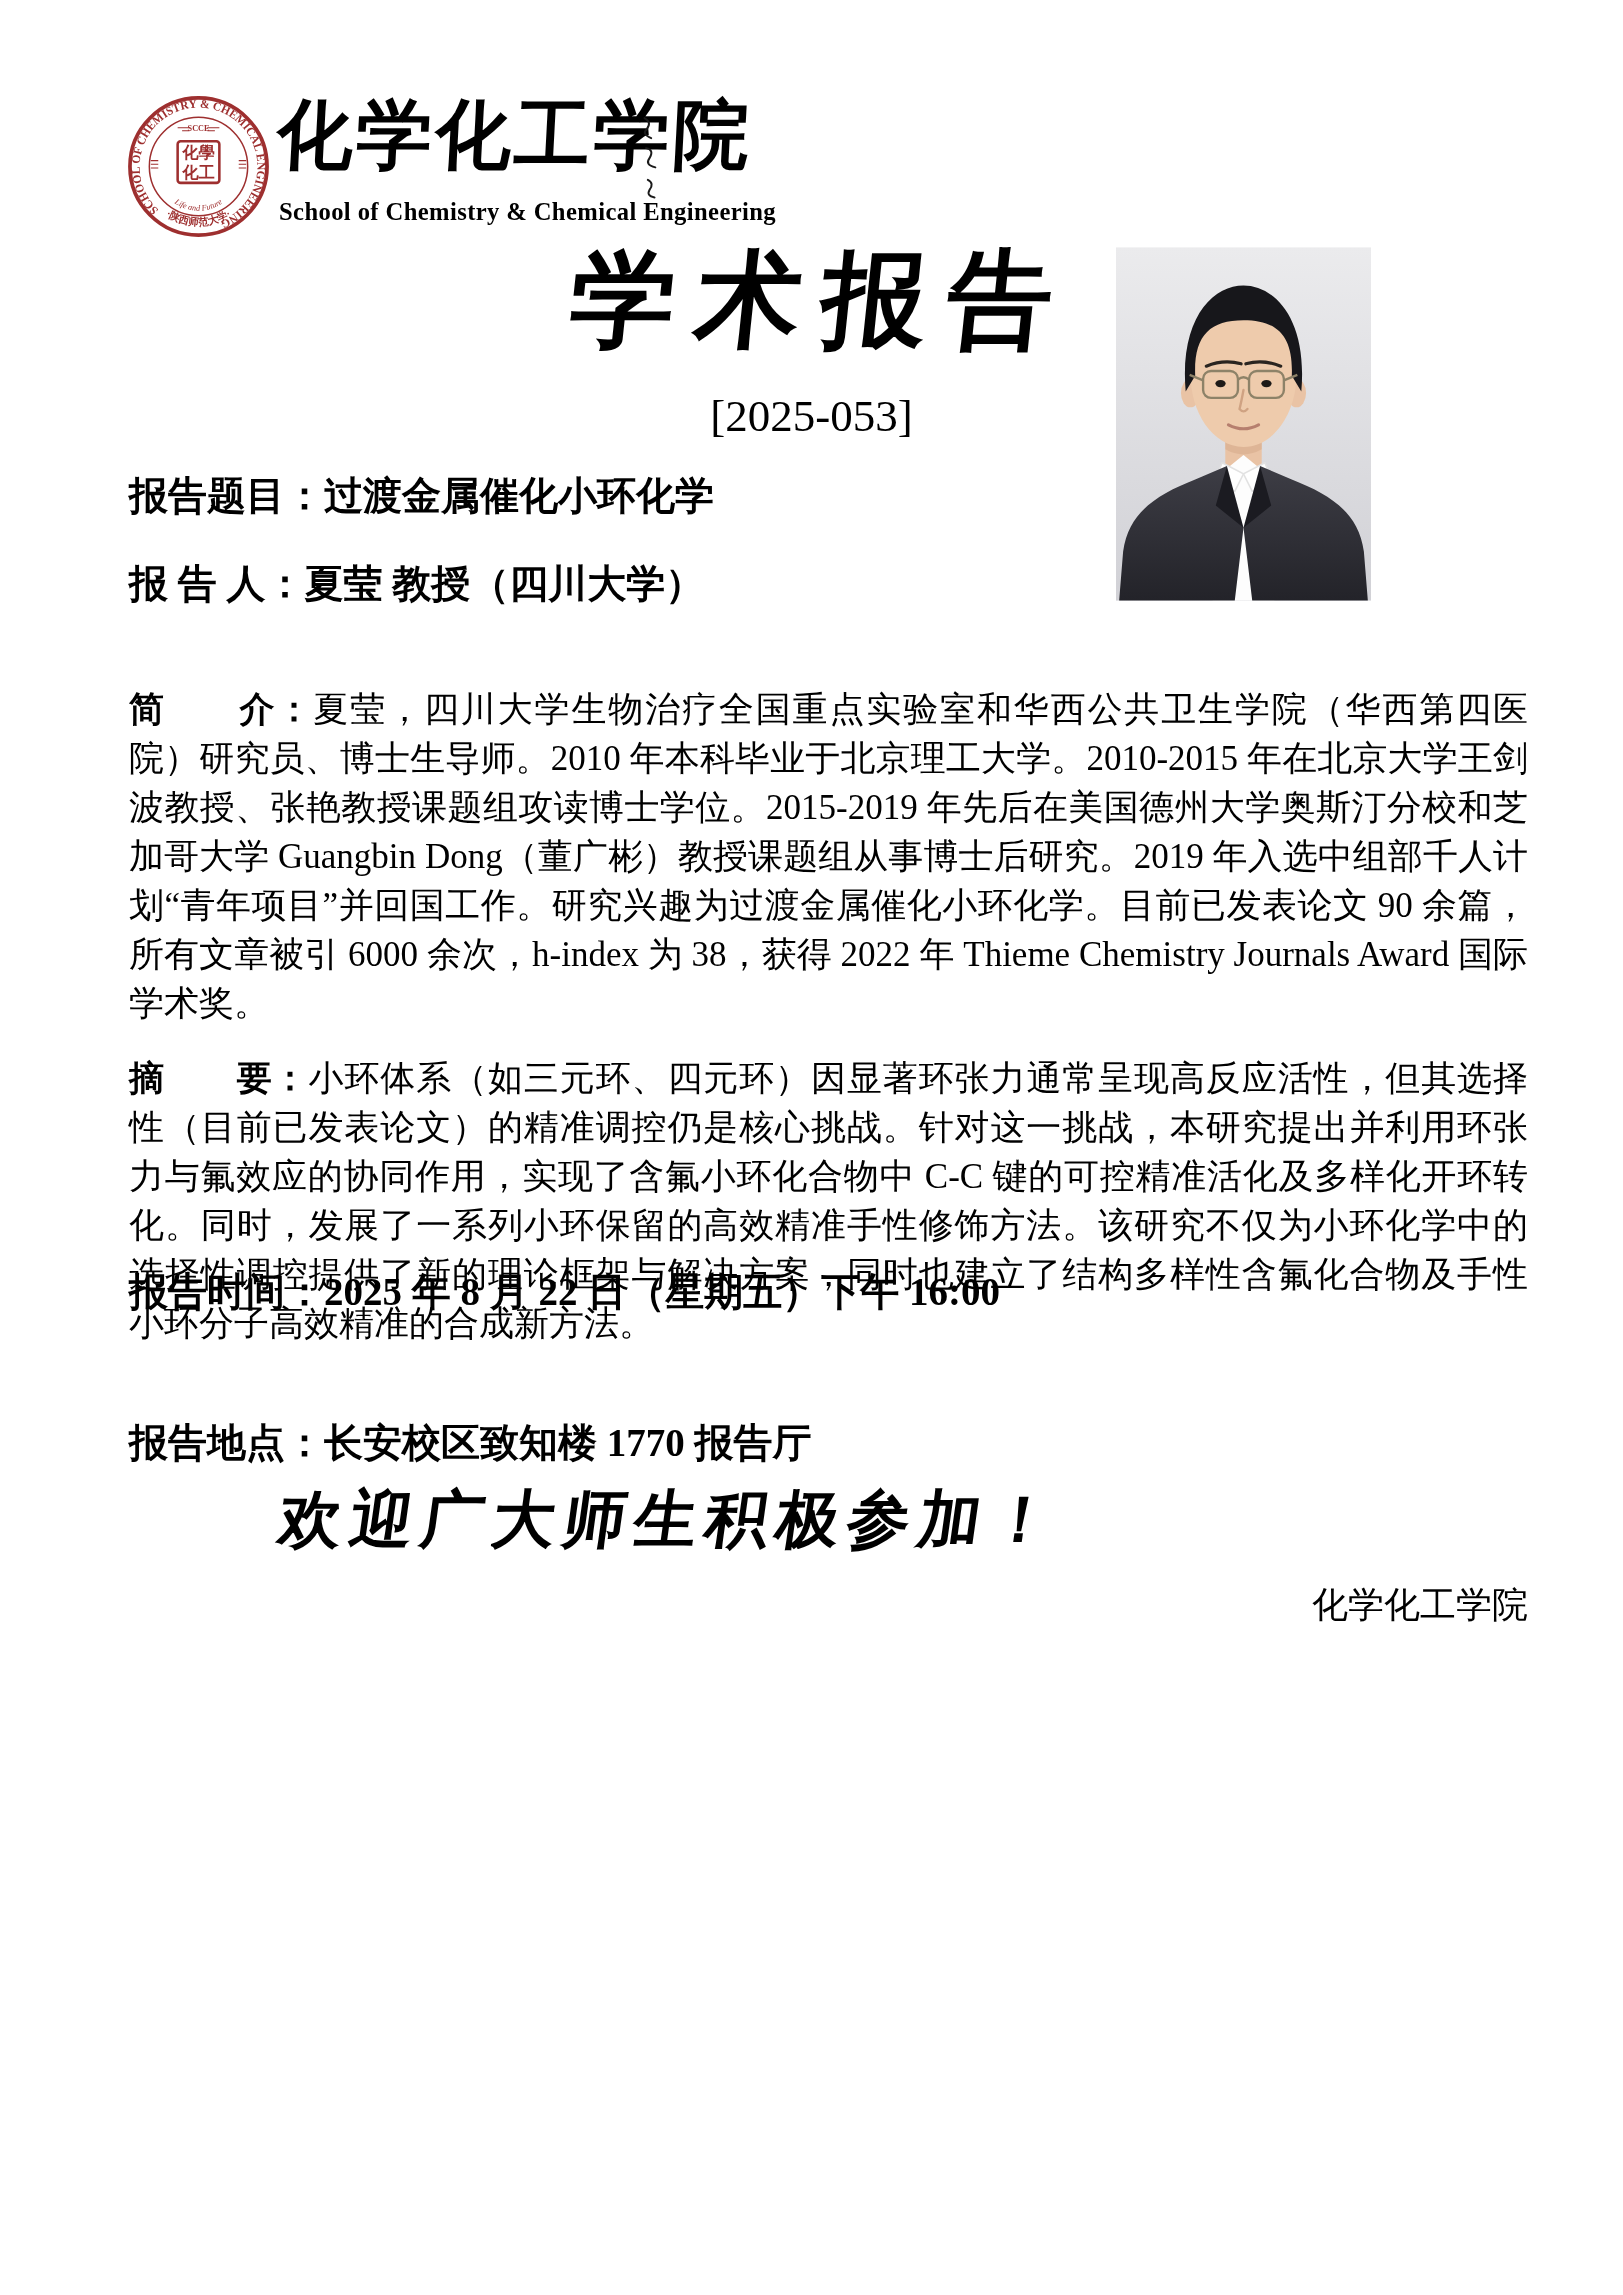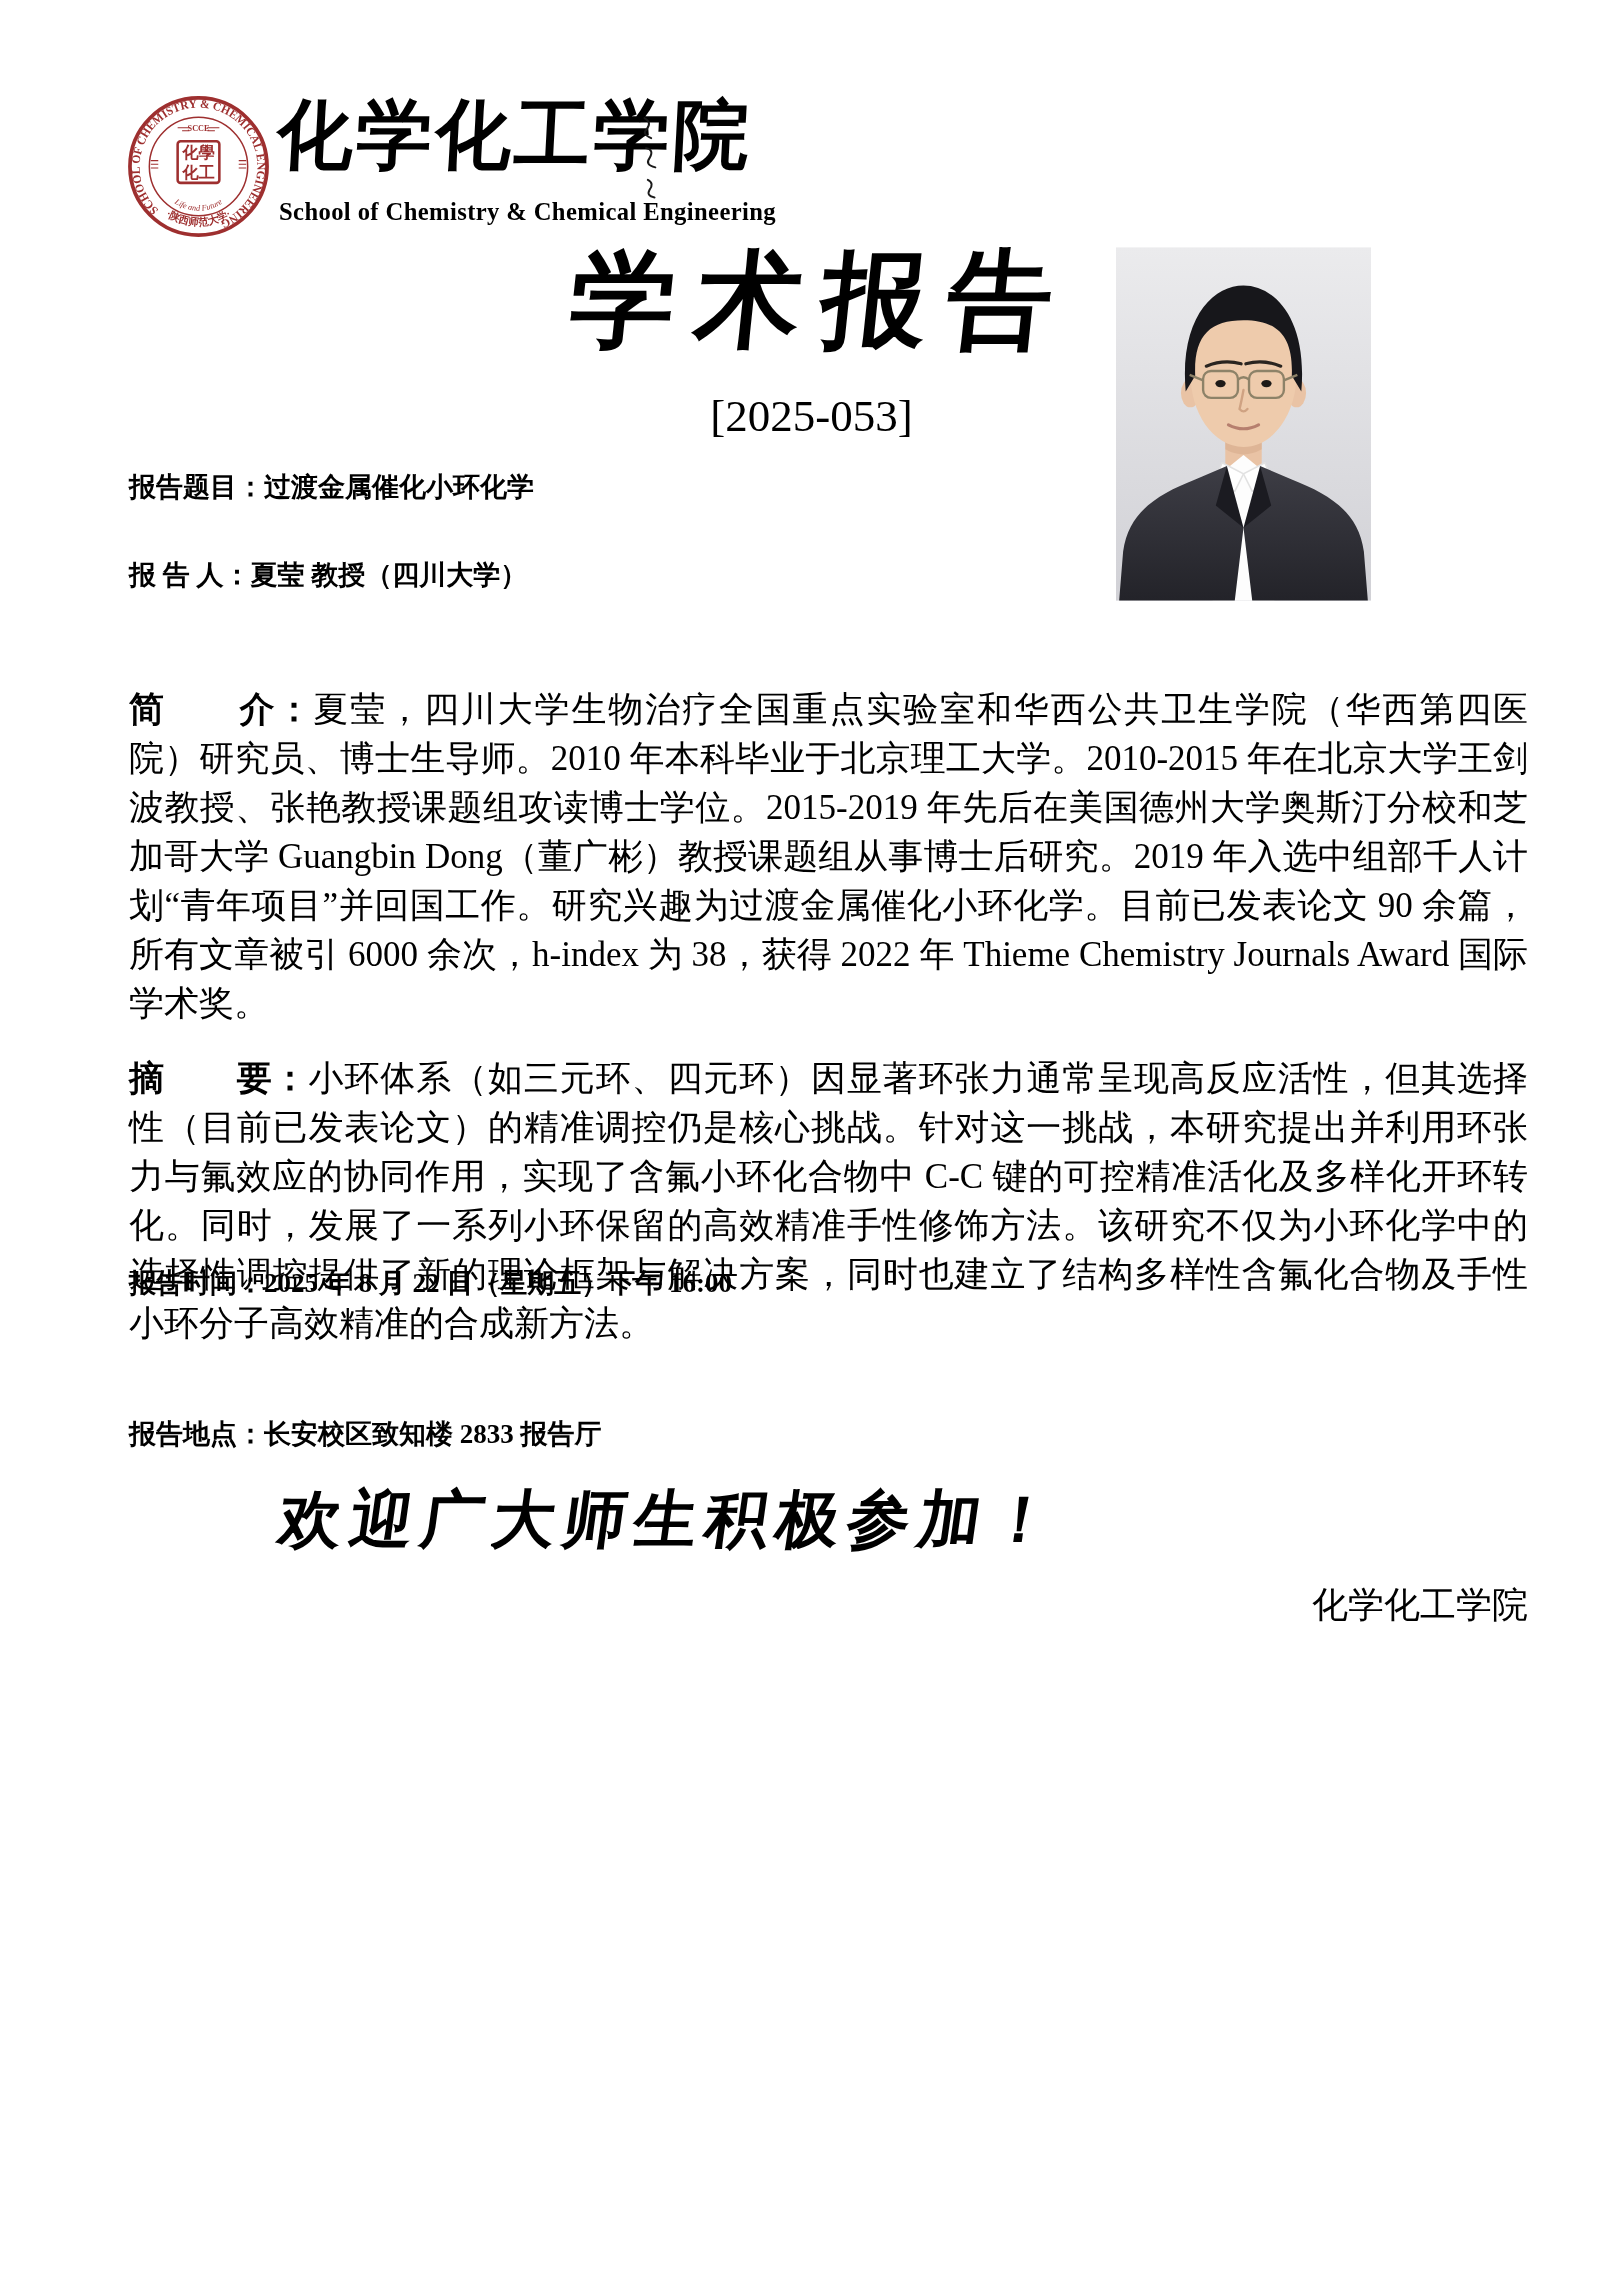--- a/index.html
+++ b/index.html
@@ -27,21 +27,21 @@
     left:0;right:0;top:231px;text-align:center;font-size:105px;font-weight:900;
     letter-spacing:20.6px;padding-left:20.6px;transform:skewX(-6deg);white-space:nowrap;
   }
   .serial{left:0;right:0;top:390px;text-align:center;font-size:45px;}
 
   
   .photo{left:1116px;top:247px;width:255px;height:354px;}
   .photo svg{display:block;width:100%;height:100%;}
 
   
-  .field{left:129px;font-size:27px;white-space:nowrap;}
+  .field{left:129px;font-size:39px;white-space:nowrap;}
   .field b{font-weight:bold;}
   .topic{top:469px;}
   .speaker{top:557px;}
   .speaker .aff{font-weight:bold;}
 
   
   .para{
     left:129px;width:1399px;font-size:35px;line-height:49px;
     text-align:justify;text-align-last:left;
   }
@@ -163,21 +163,21 @@
 </div>
 
 <p class="abs para bio"><b>简　　介：</b><span>夏莹，四川大学生物治疗全国重点实验室和华西公共卫生学院（华西第四医院）研究员、博士生导师。2010 年本科毕业于北京理工大学。2010-2015 年在北京大学王剑波教授、张艳教授课题组攻读博士学位。2015-2019 年先后在美国德州大学奥斯汀分校和芝加哥大学 Guangbin Dong（董广彬）教授课题组从事博士后研究。2019 年入选中组部千人计划“青年项目”并回国工作。研究兴趣为过渡金属催化小环化学。目前已发表论文 90 余篇，所有文章被引 6000 余次，h-index 为 38，获得 2022 年 Thieme Chemistry Journals Award 国际学术奖。</span></p>
 
 <p class="abs para abstract"><b>摘　　要：</b><span>小环体系（如三元环、四元环）因显著环张力通常呈现高反应活性，但其选择性（目前已发表论文）的精准调控仍是核心挑战。针对这一挑战，本研究提出并利用环张力与氟效应的协同作用，实现了含氟小环化合物中 C-C 键的可控精准活化及多样化开环转化。同时，发展了一系列小环保留的高效精准手性修饰方法。该研究不仅为小环化学中的选择性调控提供了新的理论框架与解决方案，同时也建立了结构多样性含氟化合物及手性小环分子高效精准的合成新方法。</span></p>
 
 <div class="abs field time-line">
   <b>报告时间：</b><b>2025 年 8 月 22 日（星期五）下午 16:00</b>
 </div>
 <div class="abs field venue-line">
-  <b>报告地点：</b><b>长安校区致知楼 2833 报告厅</b>
+  <b>报告地点：</b><b>长安校区致知楼 1770 报告厅</b>
 </div>
 
 <div class="abs welcome">欢迎广大师生积极参加！</div>
 
 <div class="abs signoff">
   <div>化学化工学院</div>
 </div>
 
 
 </body></html>

